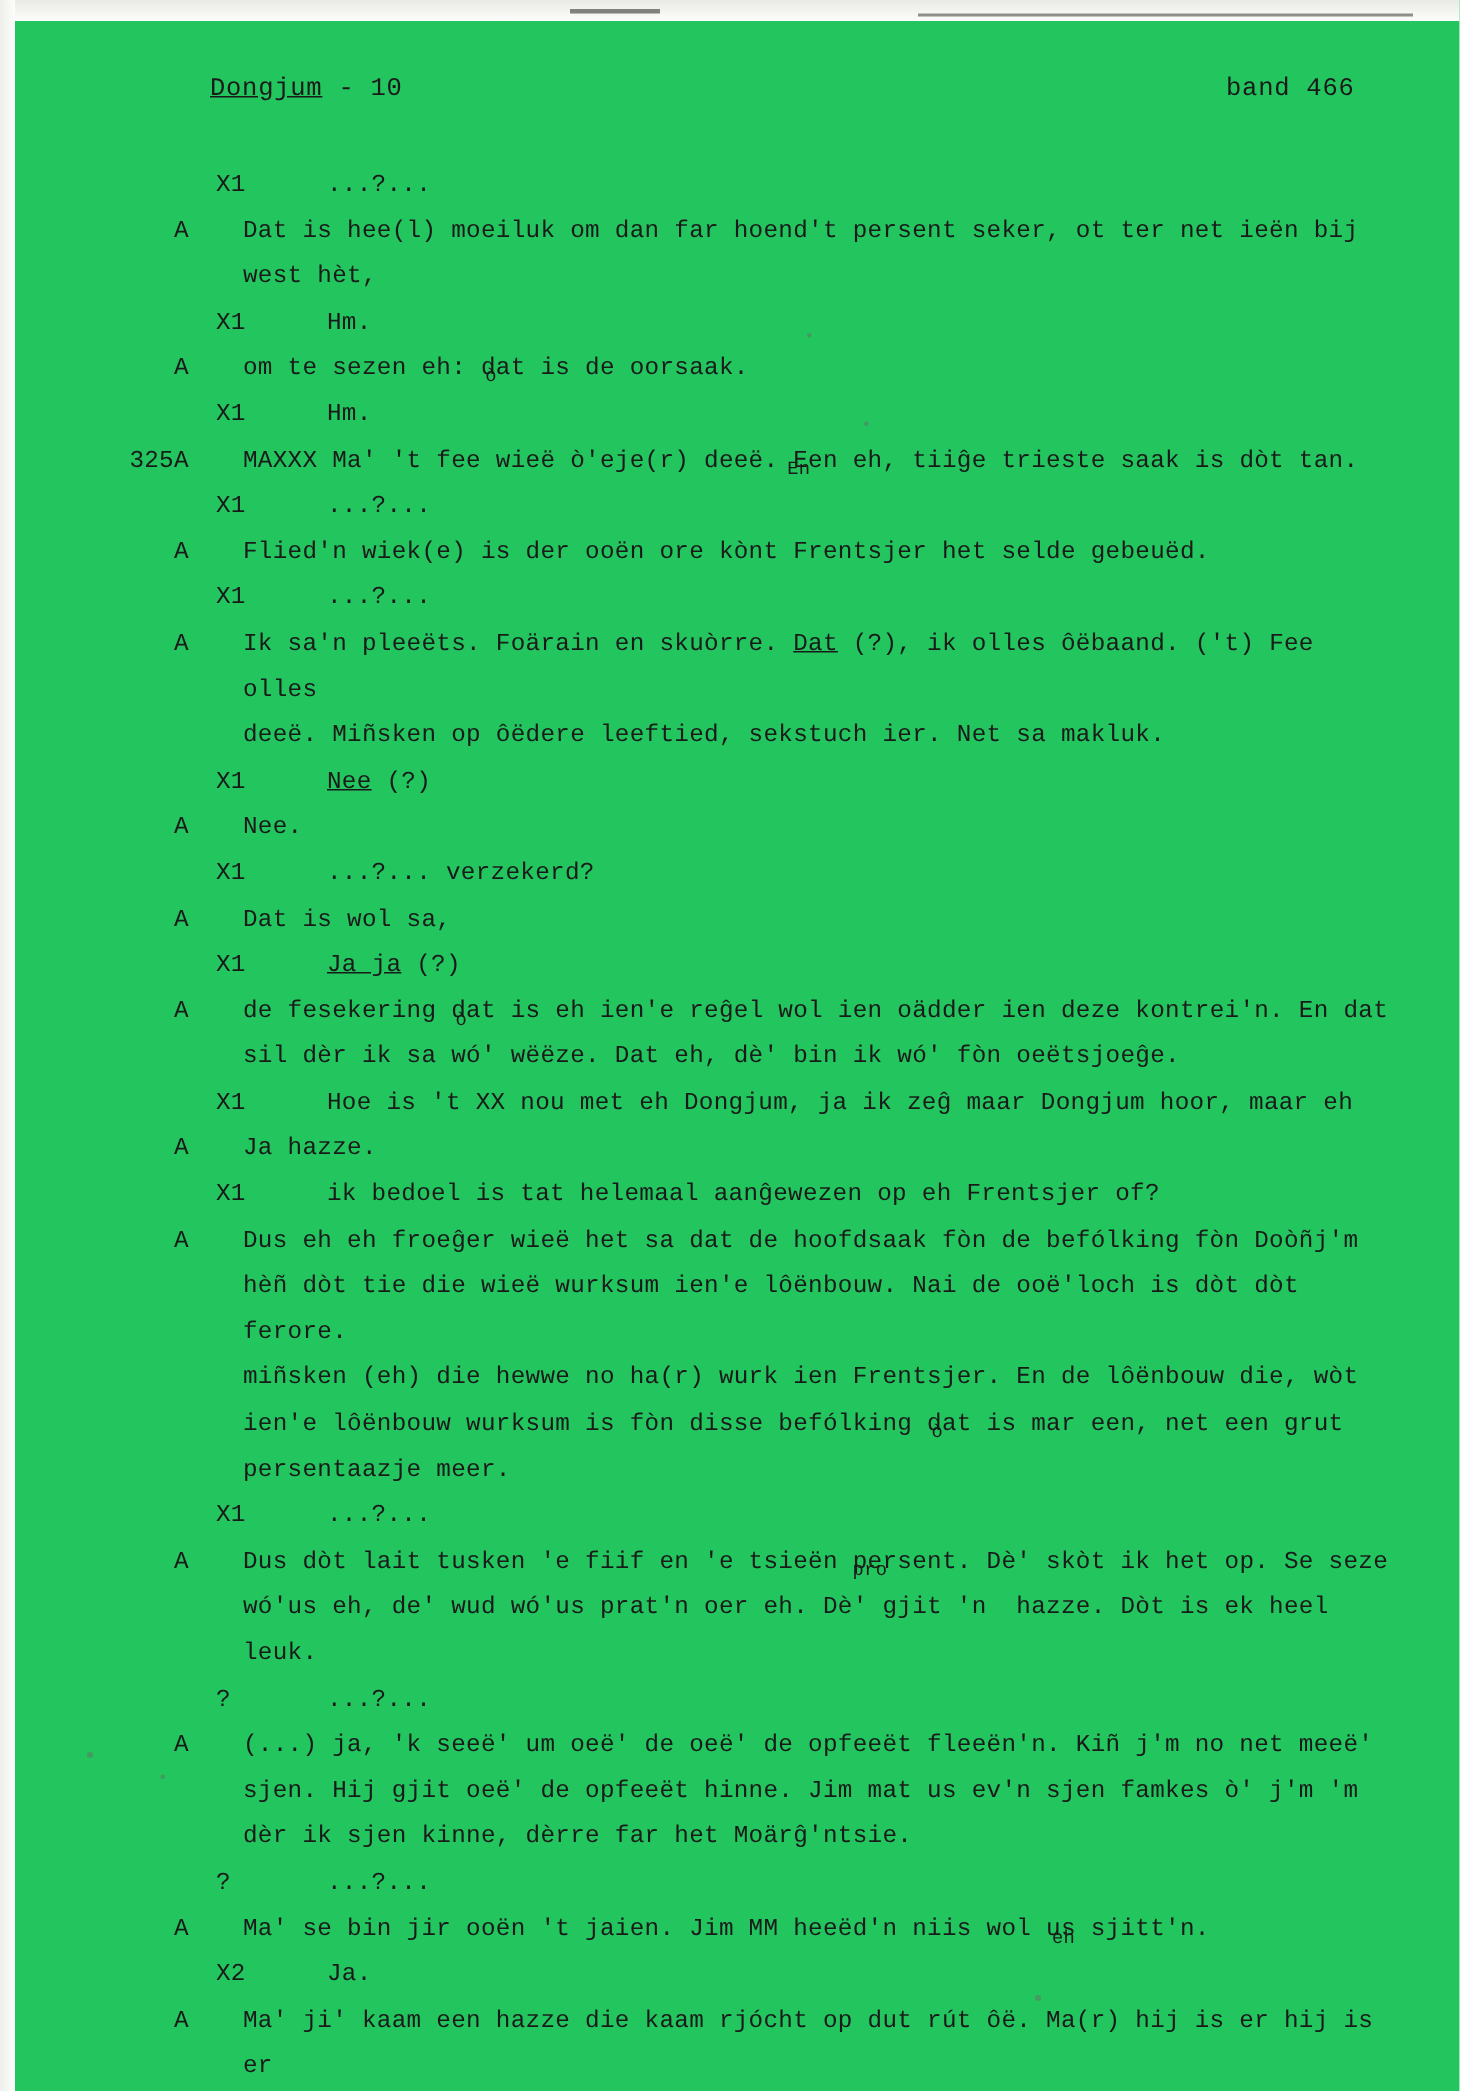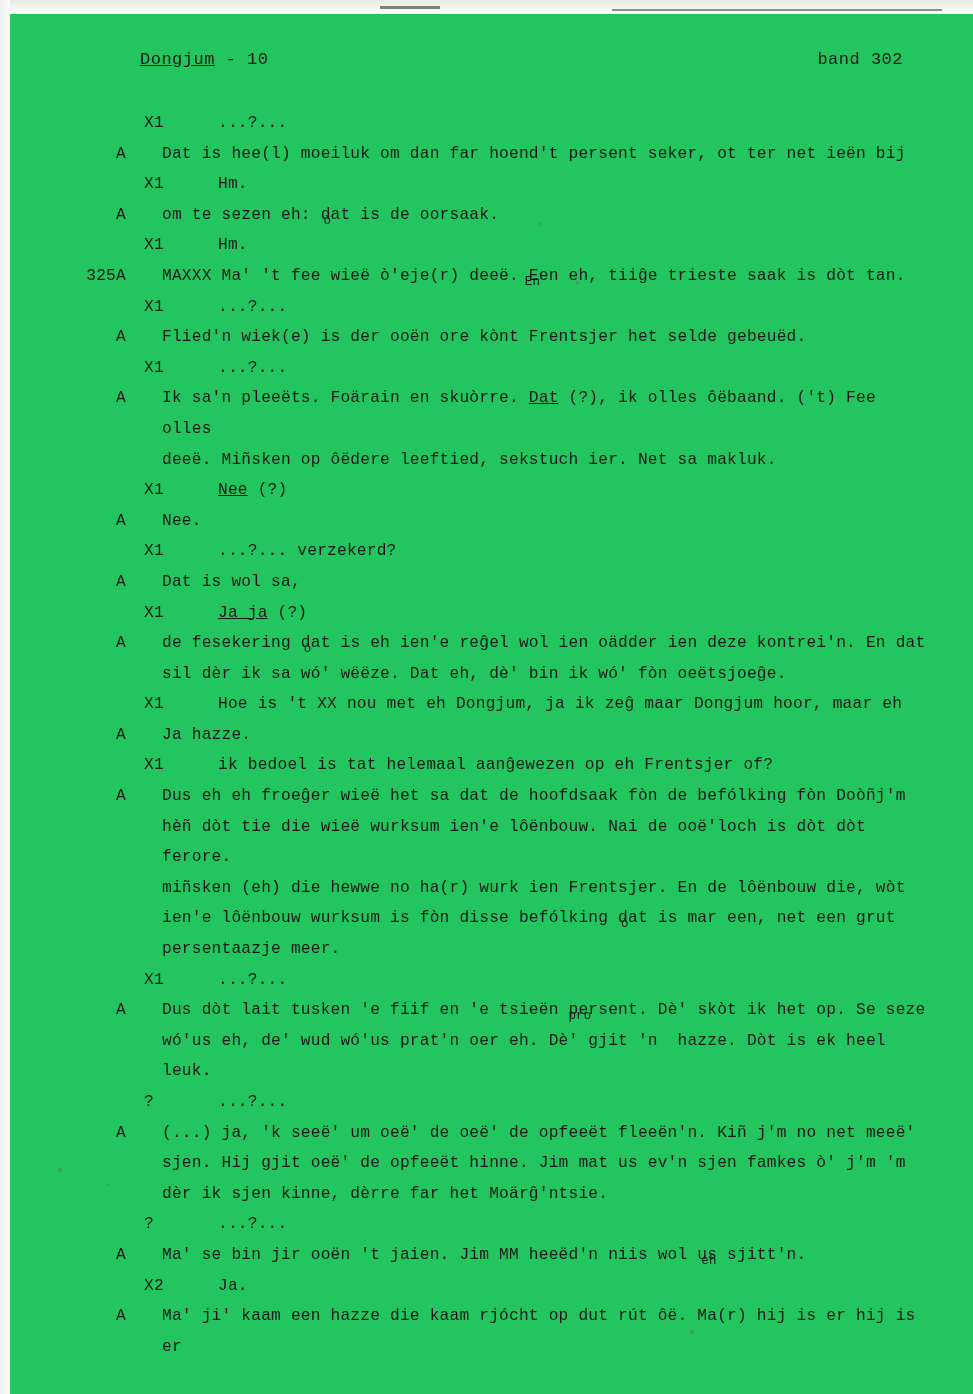--- a/index.html
+++ b/index.html
@@ -123,26 +123,27 @@
 
 <div class="page">
 
   <div class="edge-top"></div>
   <div class="edge-mark-a"></div>
   <div class="edge-mark-b"></div>
   <div class="edge-left"></div>
 
   <div class="header">
     <div class="doc-title-wrap"><span class="doc-title">Dongjum</span><span> - 10</span></div>
-    <div>band 302</div>
+    <div>band 466</div>
   </div>
 
   <div class="transcript" id="transcript">
       <div class="line"><div class="lineno"></div><div class="spk indent">X1</div><div class="txt">...?...</div></div>
       <div class="line"><div class="lineno"></div><div class="spk">A</div><div class="txt">Dat is hee(l) moeiluk om dan far hoend't persent seker, ot ter net ieën bij</div></div>
+      <div class="line"><div class="lineno"></div><div class="spk"></div><div class="txt">west hèt,</div></div>
       <div class="line"><div class="lineno"></div><div class="spk indent">X1</div><div class="txt">Hm.</div></div>
       <div class="line"><div class="lineno"></div><div class="spk">A</div><div class="txt">om te sezen eh: d<span class="ins"><span style="left:-7px">ò</span></span>at is de oorsaak.</div></div>
       <div class="line"><div class="lineno"></div><div class="spk indent">X1</div><div class="txt">Hm.</div></div>
       <div class="line"><div class="lineno">325</div><div class="spk">A</div><div class="txt">MAXXX Ma' 't fee wieë ò'eje(r) deeë. <span class="ins"><span style="left:-4px">En</span></span>Een eh, tiiĝe trieste saak is dòt tan.</div></div>
       <div class="line"><div class="lineno"></div><div class="spk indent">X1</div><div class="txt">...?...</div></div>
       <div class="line"><div class="lineno"></div><div class="spk">A</div><div class="txt">Flied'n wiek(e) is der ooën ore kònt Frentsjer het selde gebeuëd.</div></div>
       <div class="line"><div class="lineno"></div><div class="spk indent">X1</div><div class="txt">...?...</div></div>
       <div class="line"><div class="lineno"></div><div class="spk">A</div><div class="txt">Ik sa'n pleeëts. Foärain en skuòrre. <u>Dat</u> (?), ik olles ôëbaand. ('t) Fee olles</div></div>
       <div class="line"><div class="lineno"></div><div class="spk"></div><div class="txt">deeë. Miñsken op ôëdere leeftied, sekstuch ier. Net sa makluk.</div></div>
       <div class="line"><div class="lineno"></div><div class="spk indent">X1</div><div class="txt"><u>Nee</u> (?)</div></div>

